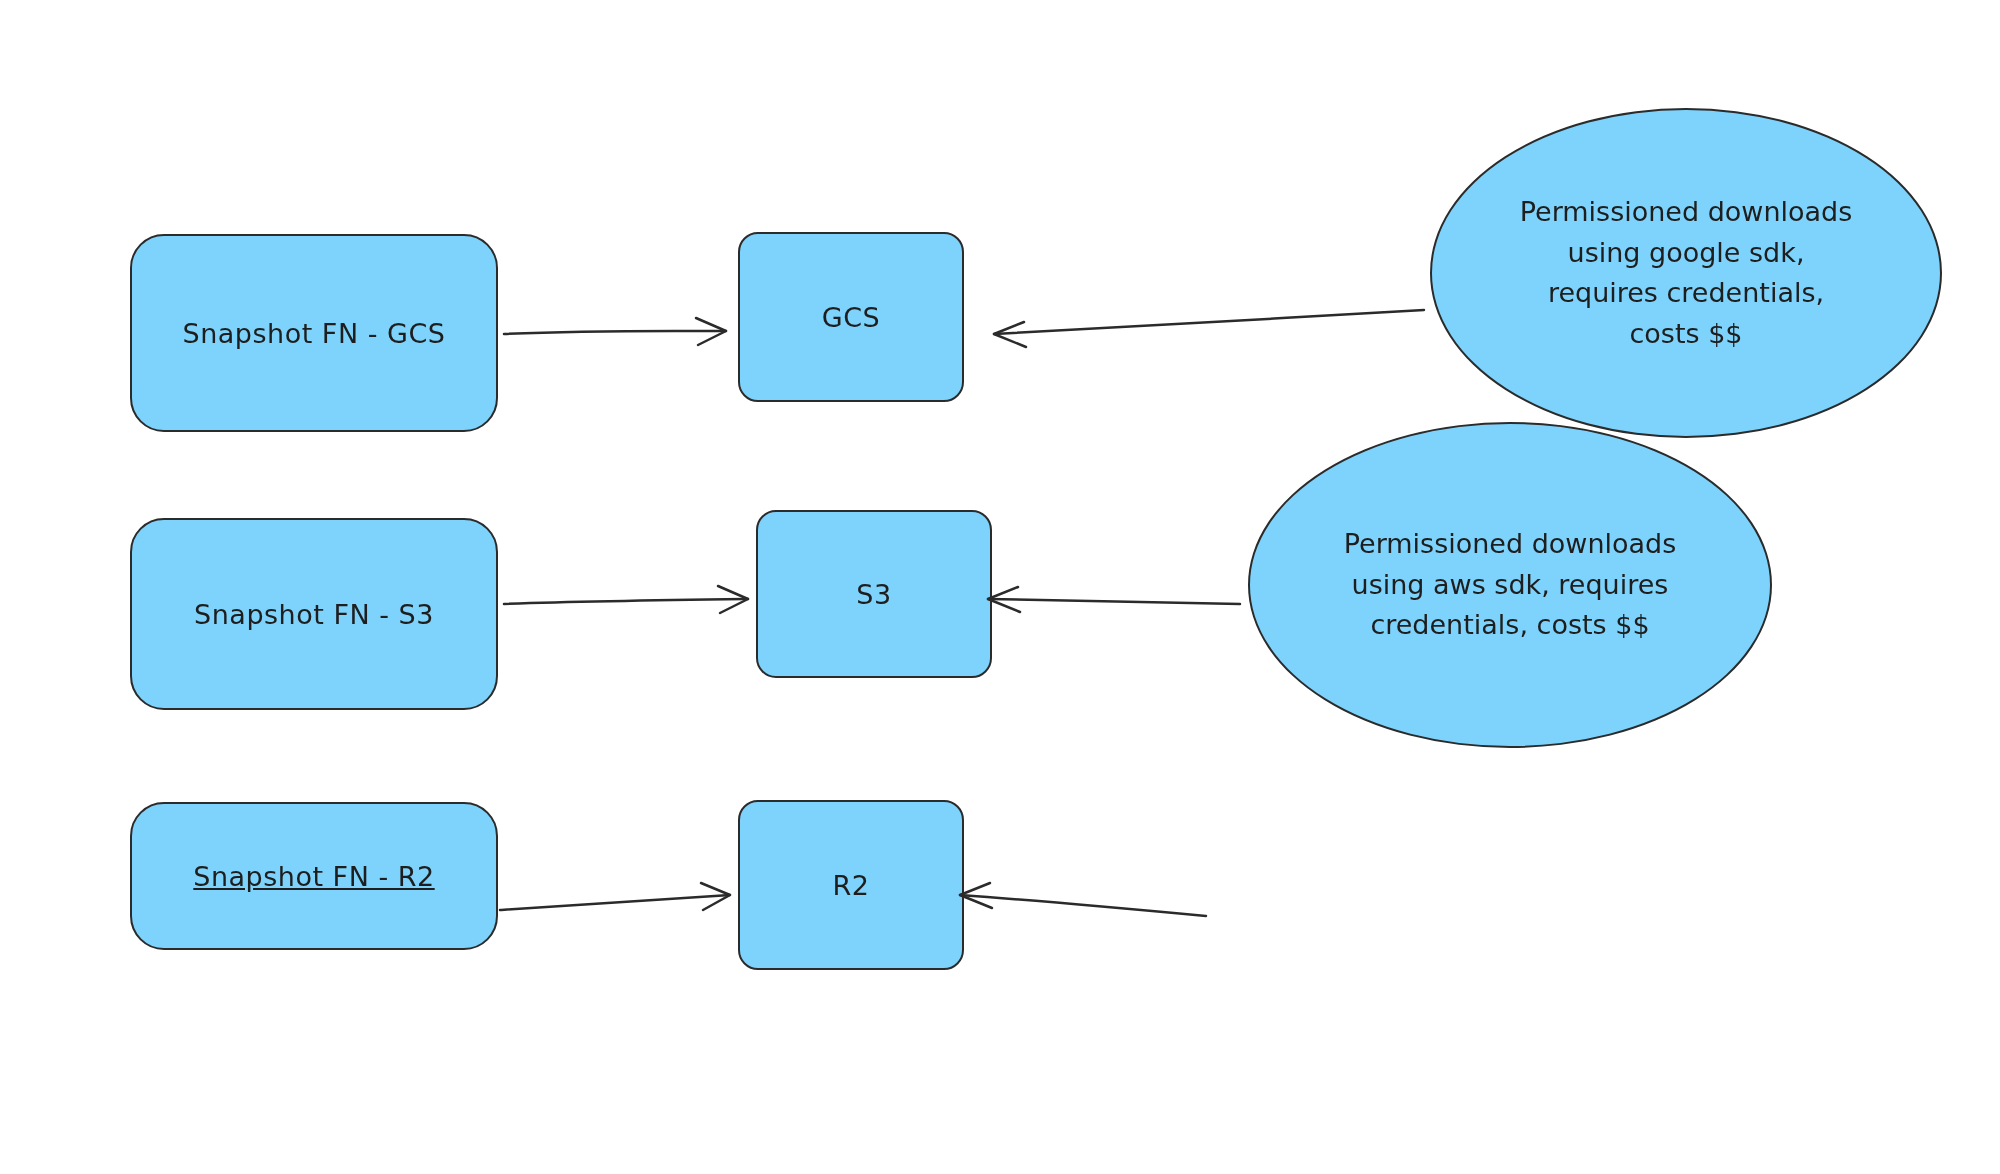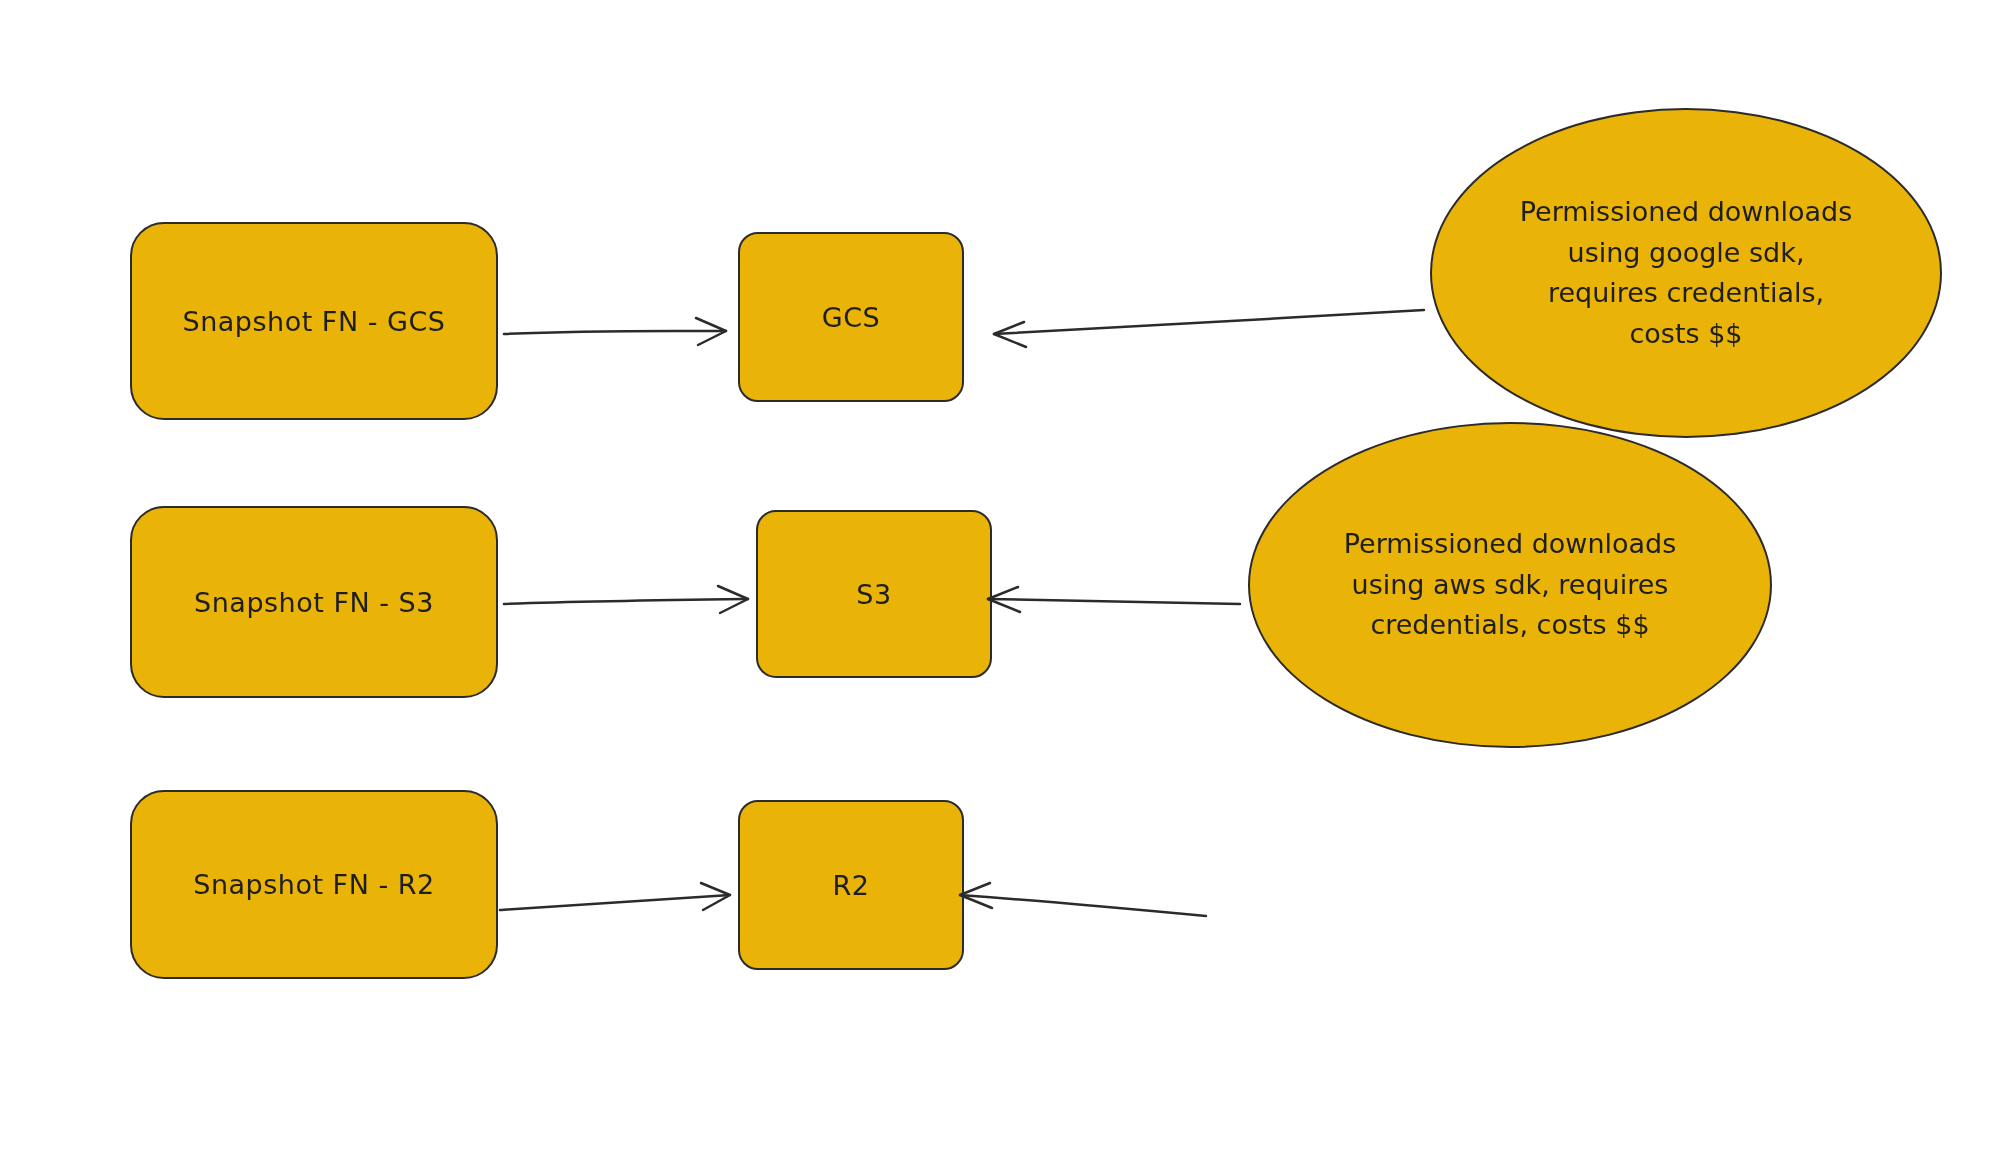--- a/index.html
+++ b/index.html
@@ -14,23 +14,23 @@
     overflow: hidden;
   }
   .canvas { position: absolute; inset: 0; }
   .shape {
     position: absolute;
     display: flex;
     align-items: center;
     justify-content: center;
     text-align: center;
     border: 2.5px solid #2b2b2b;
-    background: #eab308;
+    background: #7dd3fc;
   }
-  .rect-big   { border-radius: 34px; }
+  .rect-big   { border-radius: 34px; margin-top: 12px; }
   .rect-small { border-radius: 20px; align-items: center; }
   .ellipse    { border-radius: 50%; }
   .label {
     font-size: 27px;
     letter-spacing: 0.5px;
   }
   .note-text {
     font-size: 27px;
     line-height: 1.5;
     white-space: pre-line;
@@ -53,21 +53,21 @@
   .src-gcs  { left: 130px;  top: 222px; width: 368px; height: 198px; }
   .tgt-gcs  { left: 738px;  top: 232px; width: 226px; height: 170px; }
   .note-gcs { left: 1430px; top: 108px; width: 512px; height: 330px; }
 
   
   .src-s3   { left: 130px;  top: 506px; width: 368px; height: 192px; }
   .tgt-s3   { left: 756px;  top: 510px; width: 236px; height: 168px; }
   .note-s3  { left: 1248px; top: 422px; width: 524px; height: 326px; }
 
   
-  .src-r2   { left: 130px;  top: 790px; width: 368px; height: 189px; }
+  .src-r2   { left: 130px;  top: 790px; width: 368px; height: 148px; text-decoration: underline; }
   .tgt-r2   { left: 738px;  top: 800px; width: 226px; height: 170px; }
   .note-r2  { left: 1214px; top: 776px; width: 520px; height: 332px; }
 </style>
 </head>
 <body>
 
 <div class="canvas">
 
   <div class="shape rect-big src-gcs">
     <span class="label">Snapshot FN - GCS</span>

